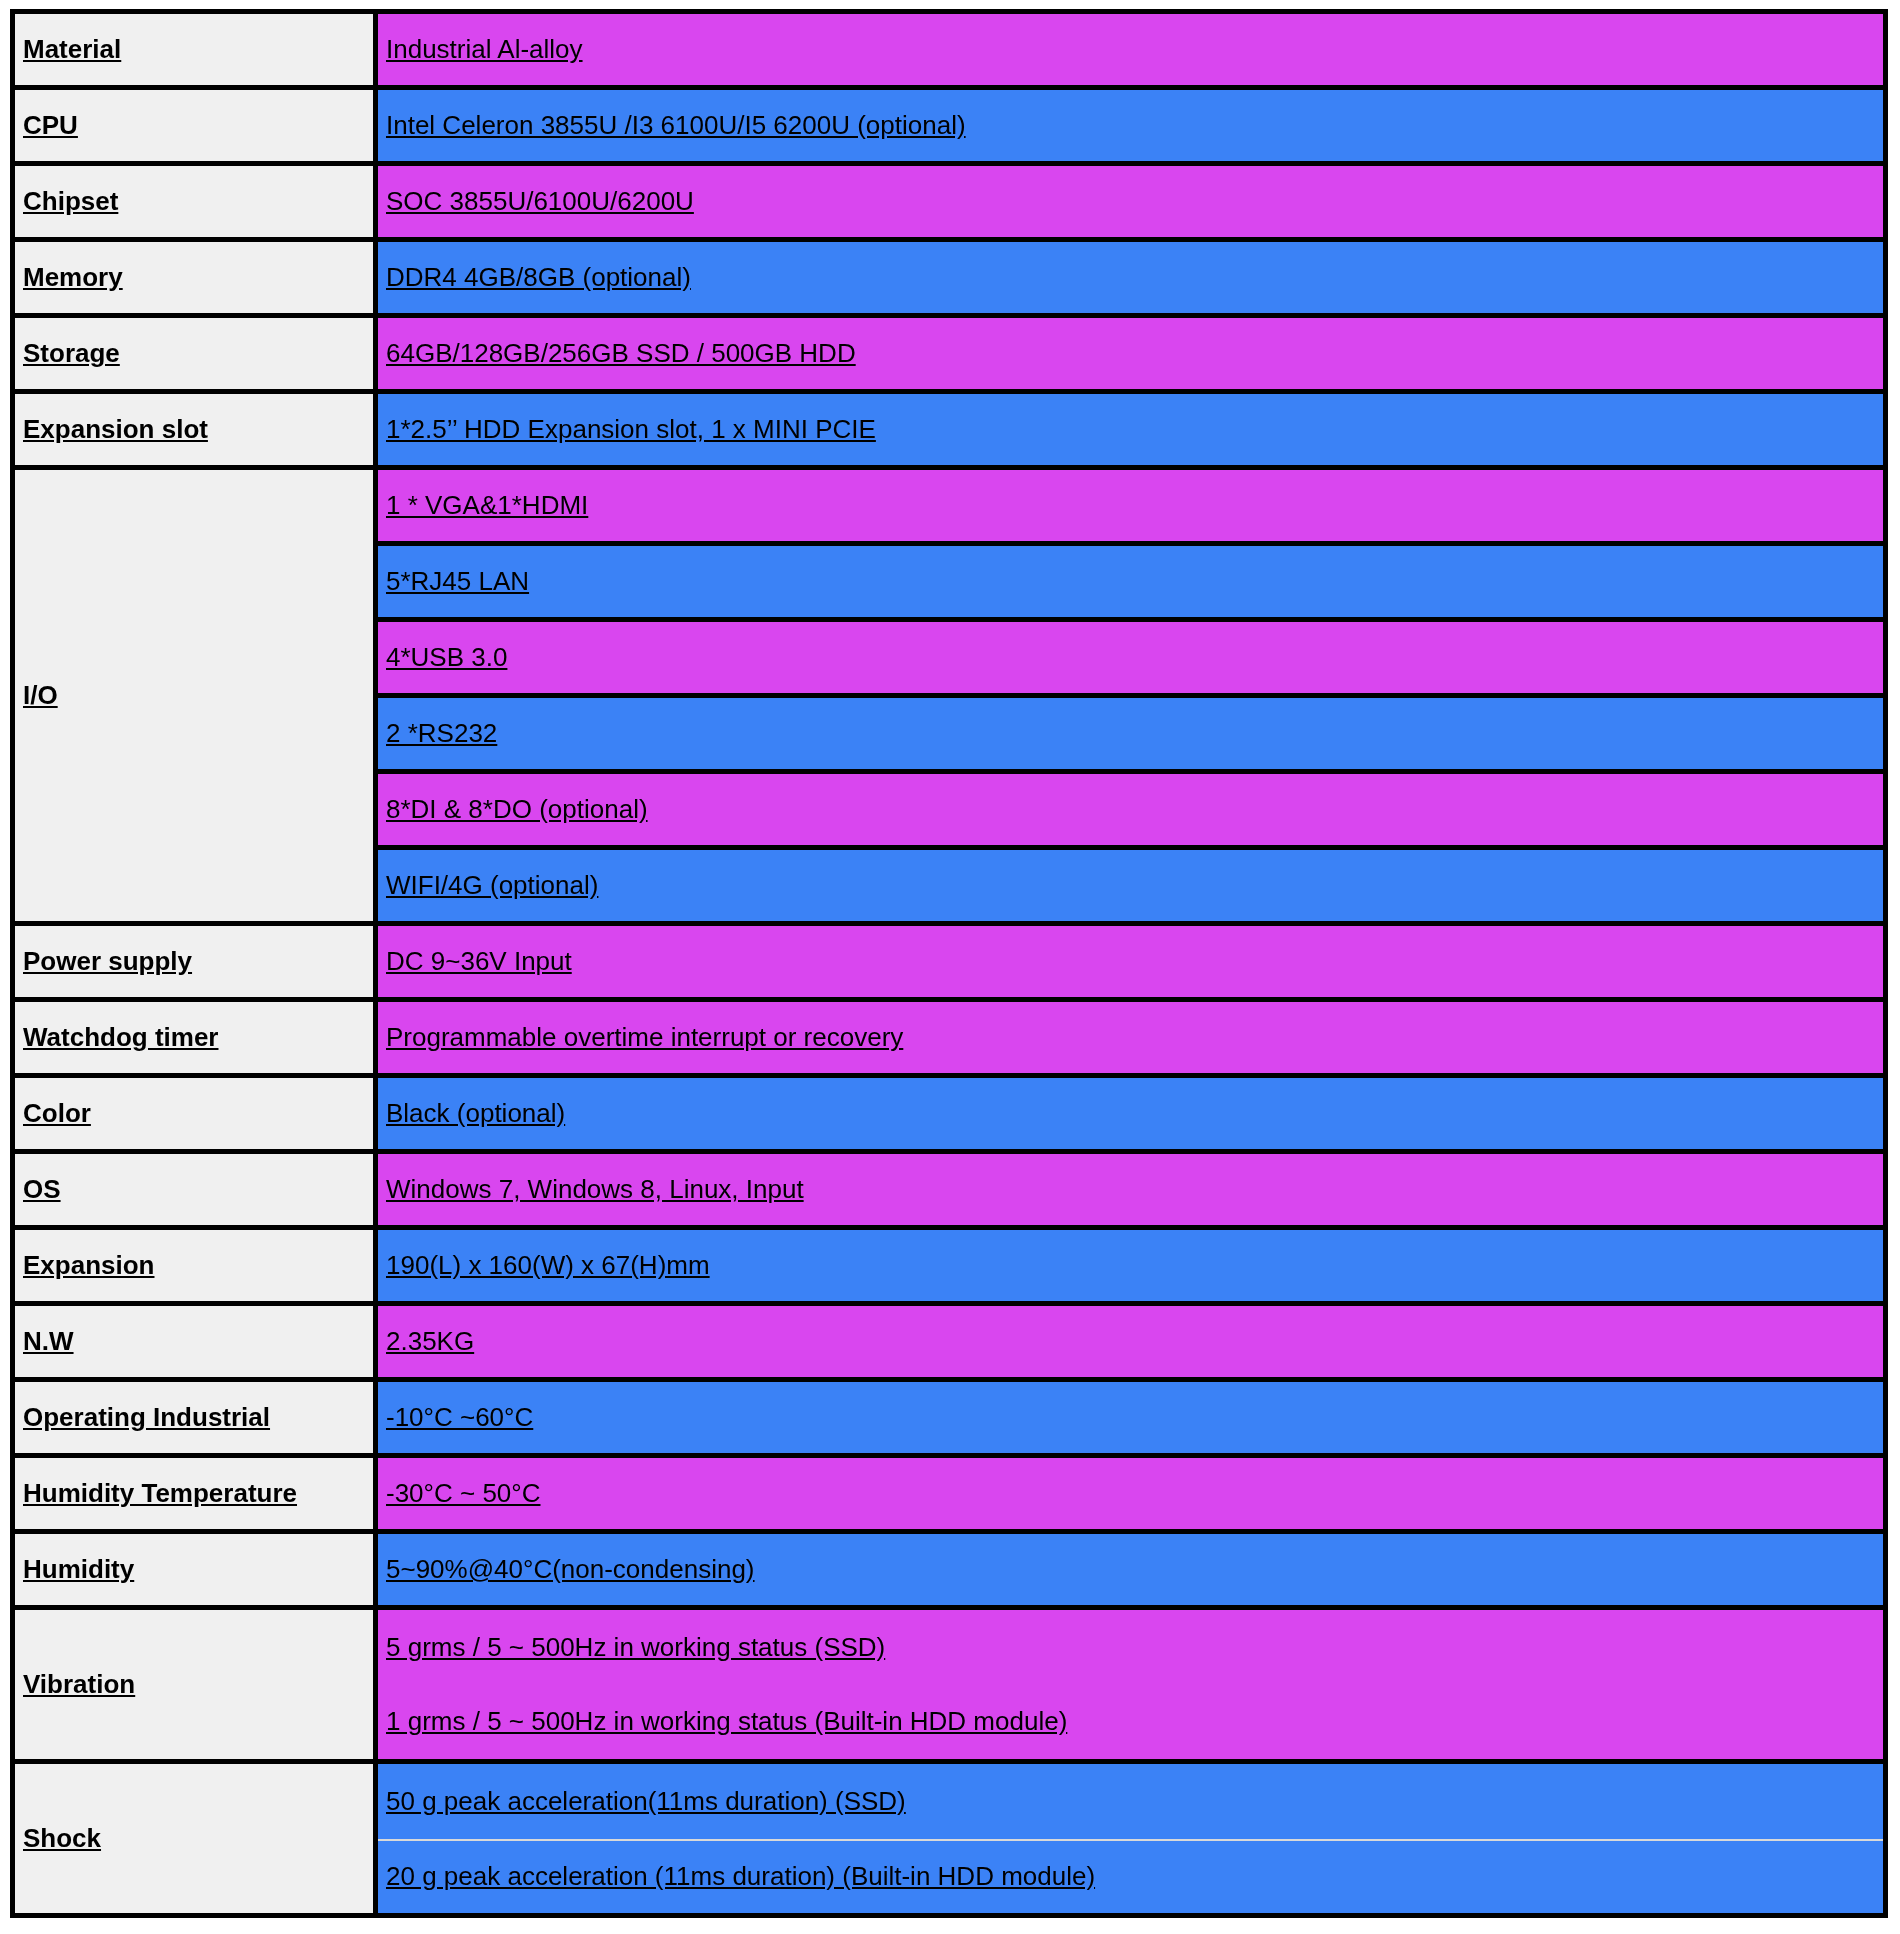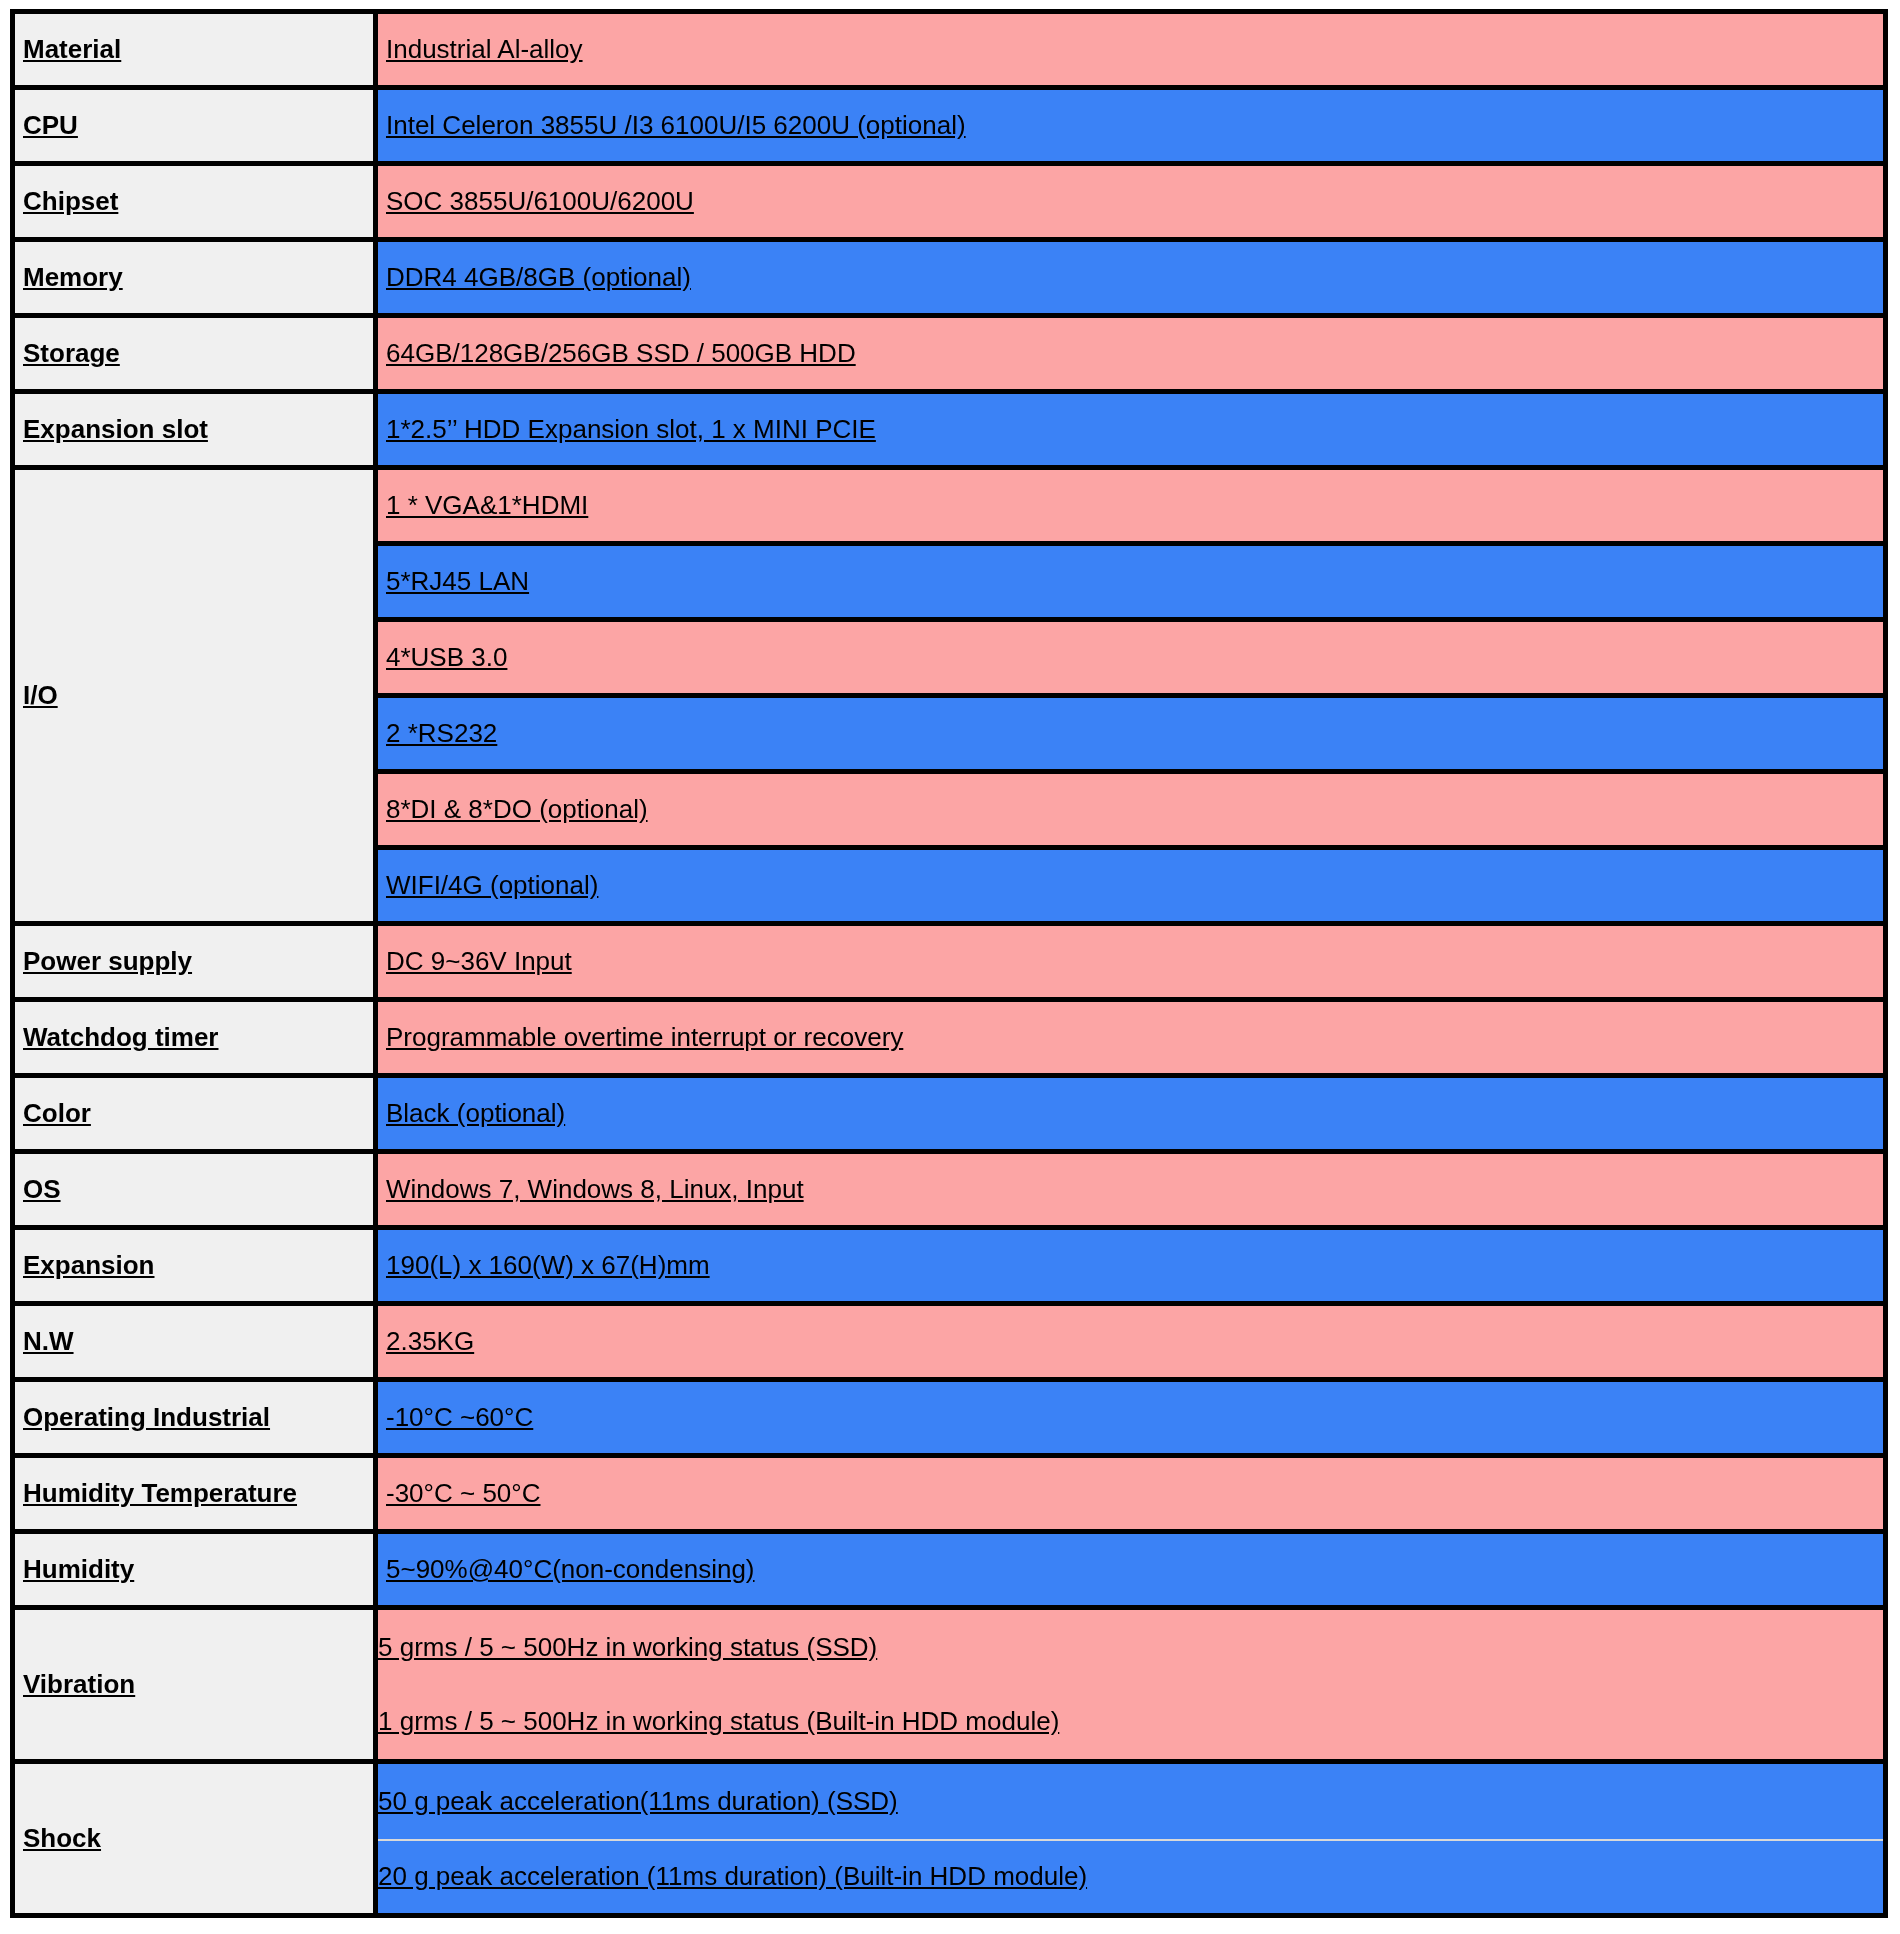--- a/index.html
+++ b/index.html
@@ -30,30 +30,30 @@
     overflow: hidden;
     white-space: nowrap;
     text-decoration: underline;
   }
   tr.single td { height: 71px; }
   td.label {
     background: #f0f0f0;
     font-weight: bold;
   }
   td.value { background: #3b82f6; }
-  td.shade { background: #fca5a5; }
+  td.shade { background: #d946ef; }
   td.two-line {
     height: 149px;
     padding: 0;
   }
   td.two-line .half {
     height: 74px;
     display: flex;
     align-items: center;
-    padding-left: 0;
+    padding-left: 8px;
     white-space: nowrap;
   }
   td.two-line .half.divided {
     height: 72px;
     border-top: 2px solid #d9d9d9;
   }
 </style>
 </head>
 <body>
 

